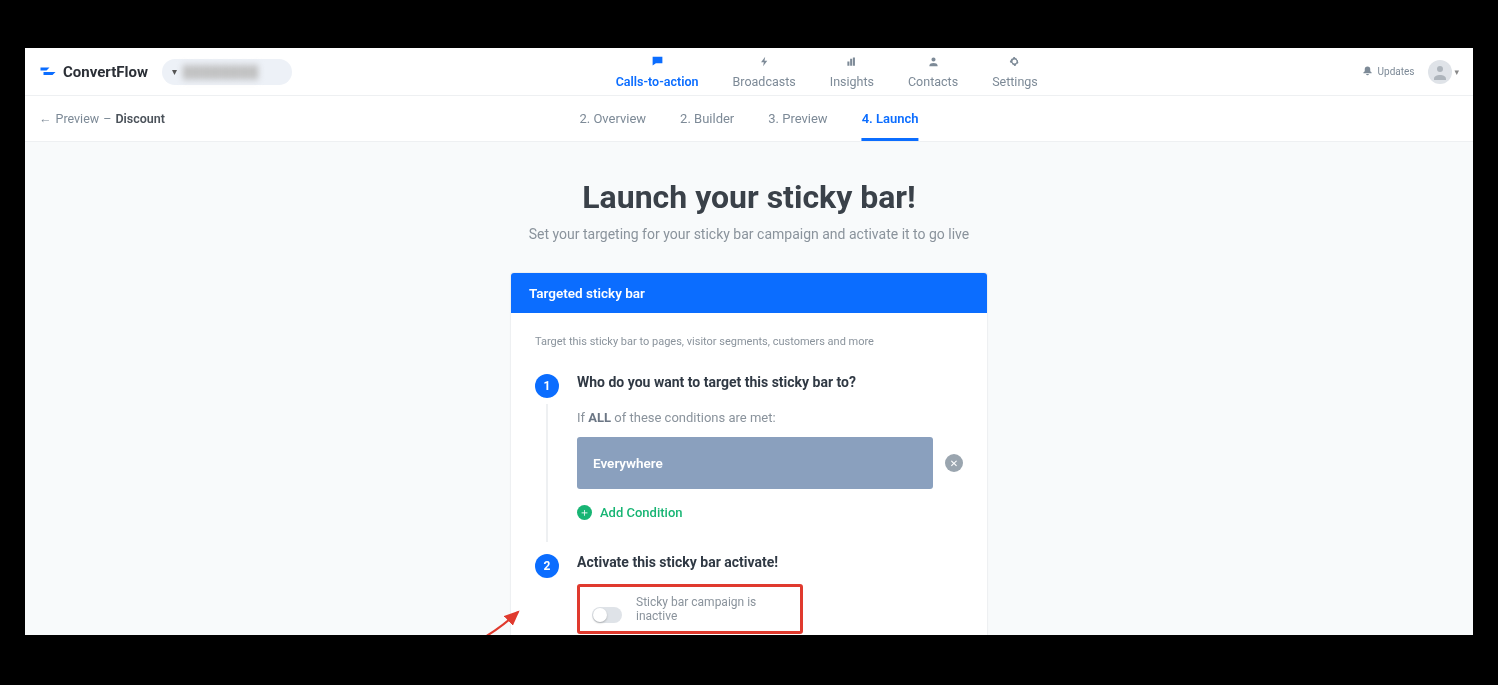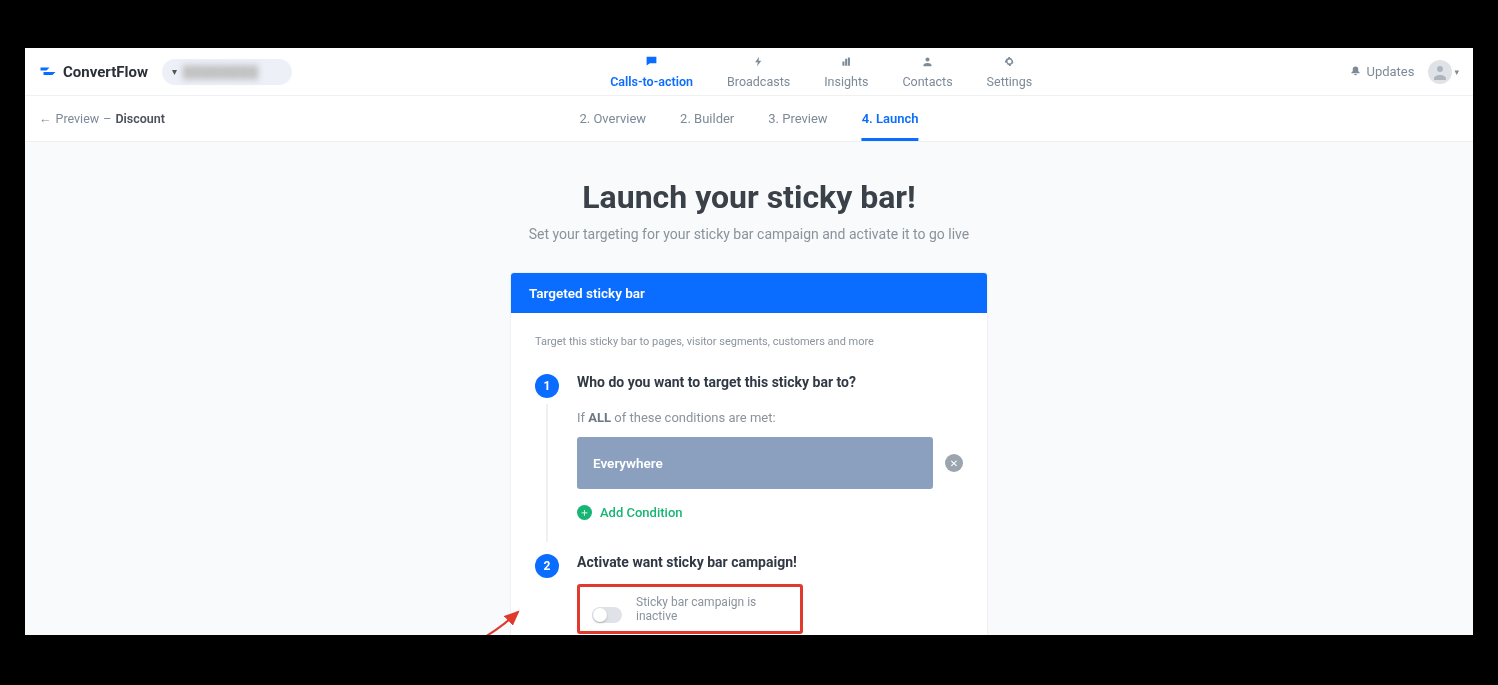--- a/index.html
+++ b/index.html
@@ -32,21 +32,21 @@
   .logo { display: flex; align-items: center; gap: 6px; font-weight: 700; font-size: 15px; color: #2b2f36; }
   .logo svg { width: 18px; height: 18px; }
   .site-selector { margin-left: 14px; background: #edf1f7; border-radius: 18px; height: 26px; width: 130px; display:flex; align-items:center; padding:0 10px; color:#666; font-size:12px; cursor:pointer;}
   .site-selector .caret { font-size:10px; margin-right:6px; color:#555;}
   .site-selector .blur { filter: blur(3px); color:#bdbdbd; letter-spacing:1px; }
   .nav-center { flex:1; display:flex; justify-content:center; gap:34px; }
   .nav-item { display:flex; align-items:center; gap:6px; font-size:12.5px; color:#7d8a97; cursor:pointer;flex-direction:column; }
   .nav-item.active { color:#0b6dff; font-weight:600; }
   .nav-item .ic { width:13px; height:13px; display:inline-flex; align-items:center; justify-content:center; }
   .nav-right { display:flex; align-items:center; gap:14px; }
-  .updates { display:flex; align-items:center; gap:5px; color:#7d8a97; font-size:13px; cursor:pointer;}
+  .updates { display:flex; align-items:center; gap:5px; color:#7d8a97; font-size:10px; cursor:pointer;}
   .avatar { width:24px; height:24px; border-radius:50%; background:#dfe3e8; display:flex; align-items:center; justify-content:center; position:relative; cursor:pointer;}
   .avatar svg{width:16px;height:16px;fill:#aeb5bc;}
   .avatar-caret{font-size:9px;color:#888;margin-left:2px;}
   
   .subnav {
     height: 46px;
     display:flex;
     align-items:center;
     padding: 0 14px;
     border-bottom: 1px solid #eef0f2;
@@ -252,21 +252,21 @@
               <span>Add Condition</span>
             </div>
           </div>
         </div>
 
         <div class="step">
           <div class="step-col">
             <div class="step-num">2</div>
           </div>
           <div class="step-content">
-            <div class="step-title">Activate want sticky bar campaign!</div>
+            <div class="step-title">Activate this sticky bar activate!</div>
             <div class="activate-box">
               <div class="toggle"></div>
               <div class="activate-text">Sticky bar campaign is inactive</div>
             </div>
           </div>
         </div>
 
       </div>
 
       <svg class="arrow-svg" viewBox="0 0 110 70">

